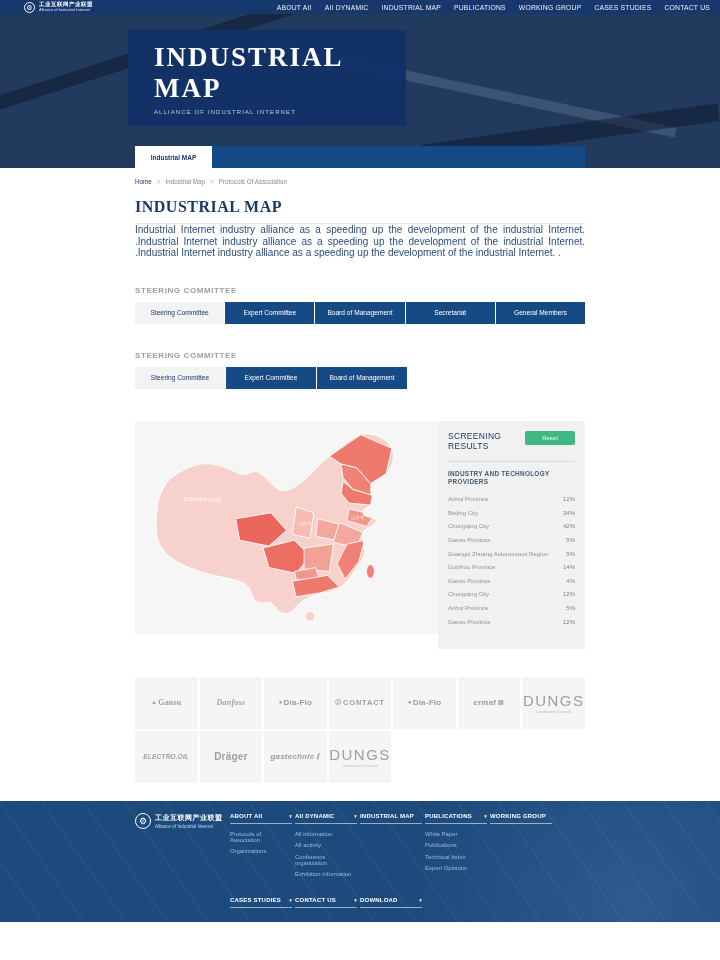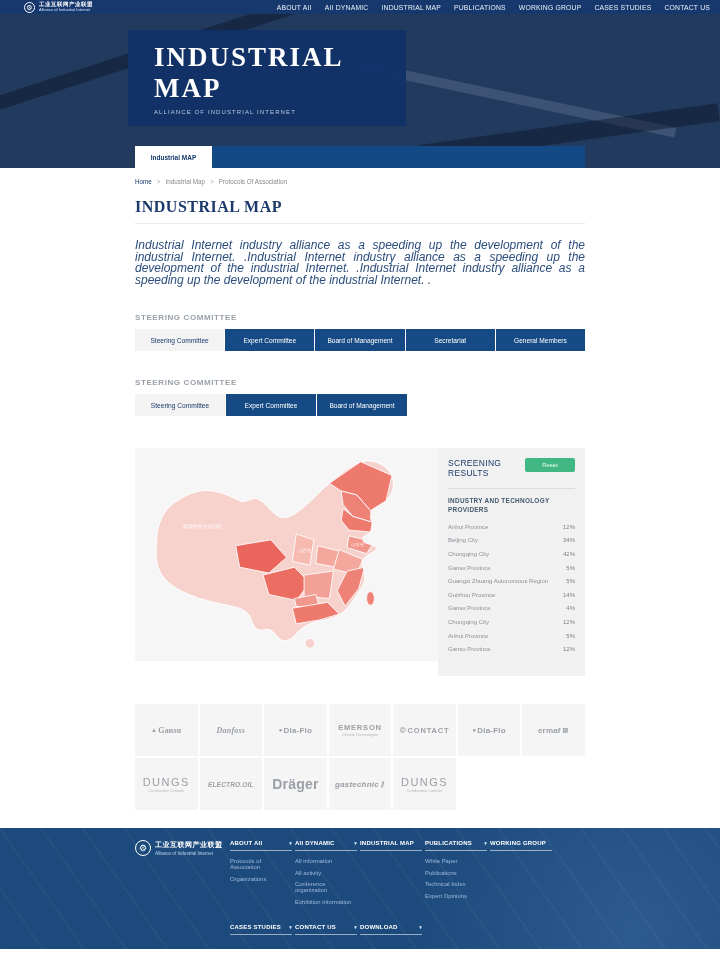--- a/index.html
+++ b/index.html
@@ -53,21 +53,21 @@
   
   .container { width:450px; margin:0 auto; }
   .breadcrumb { margin-top:10px; font-size:6.3px; color:#999; display:flex; gap:5px; align-items:center; }
   .breadcrumb .bc-home { color:#16386d; cursor:pointer; }
   .breadcrumb .bc-link { color:#888; cursor:pointer; }
   .breadcrumb .sep { color:#aaa; }
   h1.page-title {
     margin-top:13px; font-family:"Liberation Serif", serif; color:#1b3a6b;
     font-size:16px; letter-spacing:.5px; padding-bottom:7px; border-bottom:1px solid #e9e9e9;
   }
-  .intro { margin-top:16px; color:#2b4d7d; font-size:12px; line-height:11.5px; text-align:justify;font-style:italic; }
+  .intro { margin-top:0; color:#2b4d7d; font-size:10px; line-height:11.5px; text-align:justify; }
   .sec-label { margin-top:27px; color:#9aa1a8; font-size:8px; font-weight:bold; letter-spacing:.6px; }
   .tabs { margin-top:7px; display:flex; gap:1px; }
   .tab {
     height:22px; display:flex; align-items:center; justify-content:center;
     font-size:6.6px; background:#164a84; color:#fff; cursor:pointer; flex:1;
   }
   .tabs.fixed .tab { flex:0 0 90px; }
   .tab.active { background:#f3f3f3; color:#1b3a6b; }
   
   .map-row { position:relative; margin-top:16px; height:246px; }
@@ -96,21 +96,21 @@
   .logo-cell {
     height:52px; background:#f5f5f5; display:flex; flex-direction:column;
     align-items:center; justify-content:center; color:#9aa0a6; overflow:hidden;
   }
   .logo-name { font-size:8px; font-weight:bold; letter-spacing:.2px; }
   .logo-sub { font-size:3.8px; margin-top:1px; color:#b3b8bd; }
   .lg-serif { font-family:"Liberation Serif", serif; }
   .lg-script { font-family:"Liberation Serif", serif; font-style:italic; }
   .lg-italic { font-style:italic; }
   .lg-caps { letter-spacing:.8px; font-size:7.5px; }
-  .lg-wide { letter-spacing:1.5px; font-weight:normal; font-size:11px; }
+  .lg-wide { letter-spacing:1.5px; font-weight:normal; font-size:15px; }
   .dot-ico { font-size:6px; vertical-align:1px; margin-right:1px; }
   
   footer {
     margin-top:18px; background:#1d4a7c; position:relative; overflow:hidden;
     background-image:
       repeating-linear-gradient(55deg, rgba(255,255,255,.03) 0 2px, transparent 2px 34px),
       radial-gradient(circle at 88% 85%, rgba(90,140,200,.25), transparent 35%);
   }
   .f-inner { width:450px; margin:0 auto; padding:12px 0 14px; }
   .f-row { display:flex; }
@@ -284,41 +284,37 @@
     <div class="logo-cell">
         <span class="logo-name lg-serif"><span class="dot-ico">▲</span><span>Gansu</span></span>
       </div>
     <div class="logo-cell">
         <span class="logo-name lg-script">Danfoss</span>
       </div>
     <div class="logo-cell">
         <span class="logo-name"><span class="dot-ico">●</span><span>Dia-Flo</span></span>
       </div>
     <div class="logo-cell">
-        <span class="logo-name lg-caps">EMERSON</span>
-        <span class="logo-sub">Climate Technologies</span>
-      </div>
-    <div class="logo-cell">
         <span class="logo-name lg-caps"><span class="dot-ico">Ⓒ</span><span>CONTACT</span></span>
       </div>
     <div class="logo-cell">
         <span class="logo-name"><span class="dot-ico">●</span><span>Dia-Flo</span></span>
       </div>
     <div class="logo-cell">
         <span class="logo-name"><span>ermaf</span><span class="dot-ico"> ▨</span></span>
       </div>
     <div class="logo-cell">
         <span class="logo-name lg-wide">DUNGS</span>
         <span class="logo-sub">Combustion Controls</span>
       </div>
     <div class="logo-cell">
         <span class="logo-name lg-italic" style="font-size:6.5px">ELECTRO.OIL</span>
       </div>
     <div class="logo-cell">
-        <span class="logo-name" style="font-size:14px">Dräger</span>
+        <span class="logo-name" style="font-size:10px">Dräger</span>
       </div>
     <div class="logo-cell">
         <span class="logo-name lg-italic"><span>gastechnic</span><span class="dot-ico"> ∥</span></span>
       </div>
     <div class="logo-cell">
         <span class="logo-name lg-wide">DUNGS</span>
         <span class="logo-sub">Combustion Controls</span>
       </div>
   </div>
 </div>

